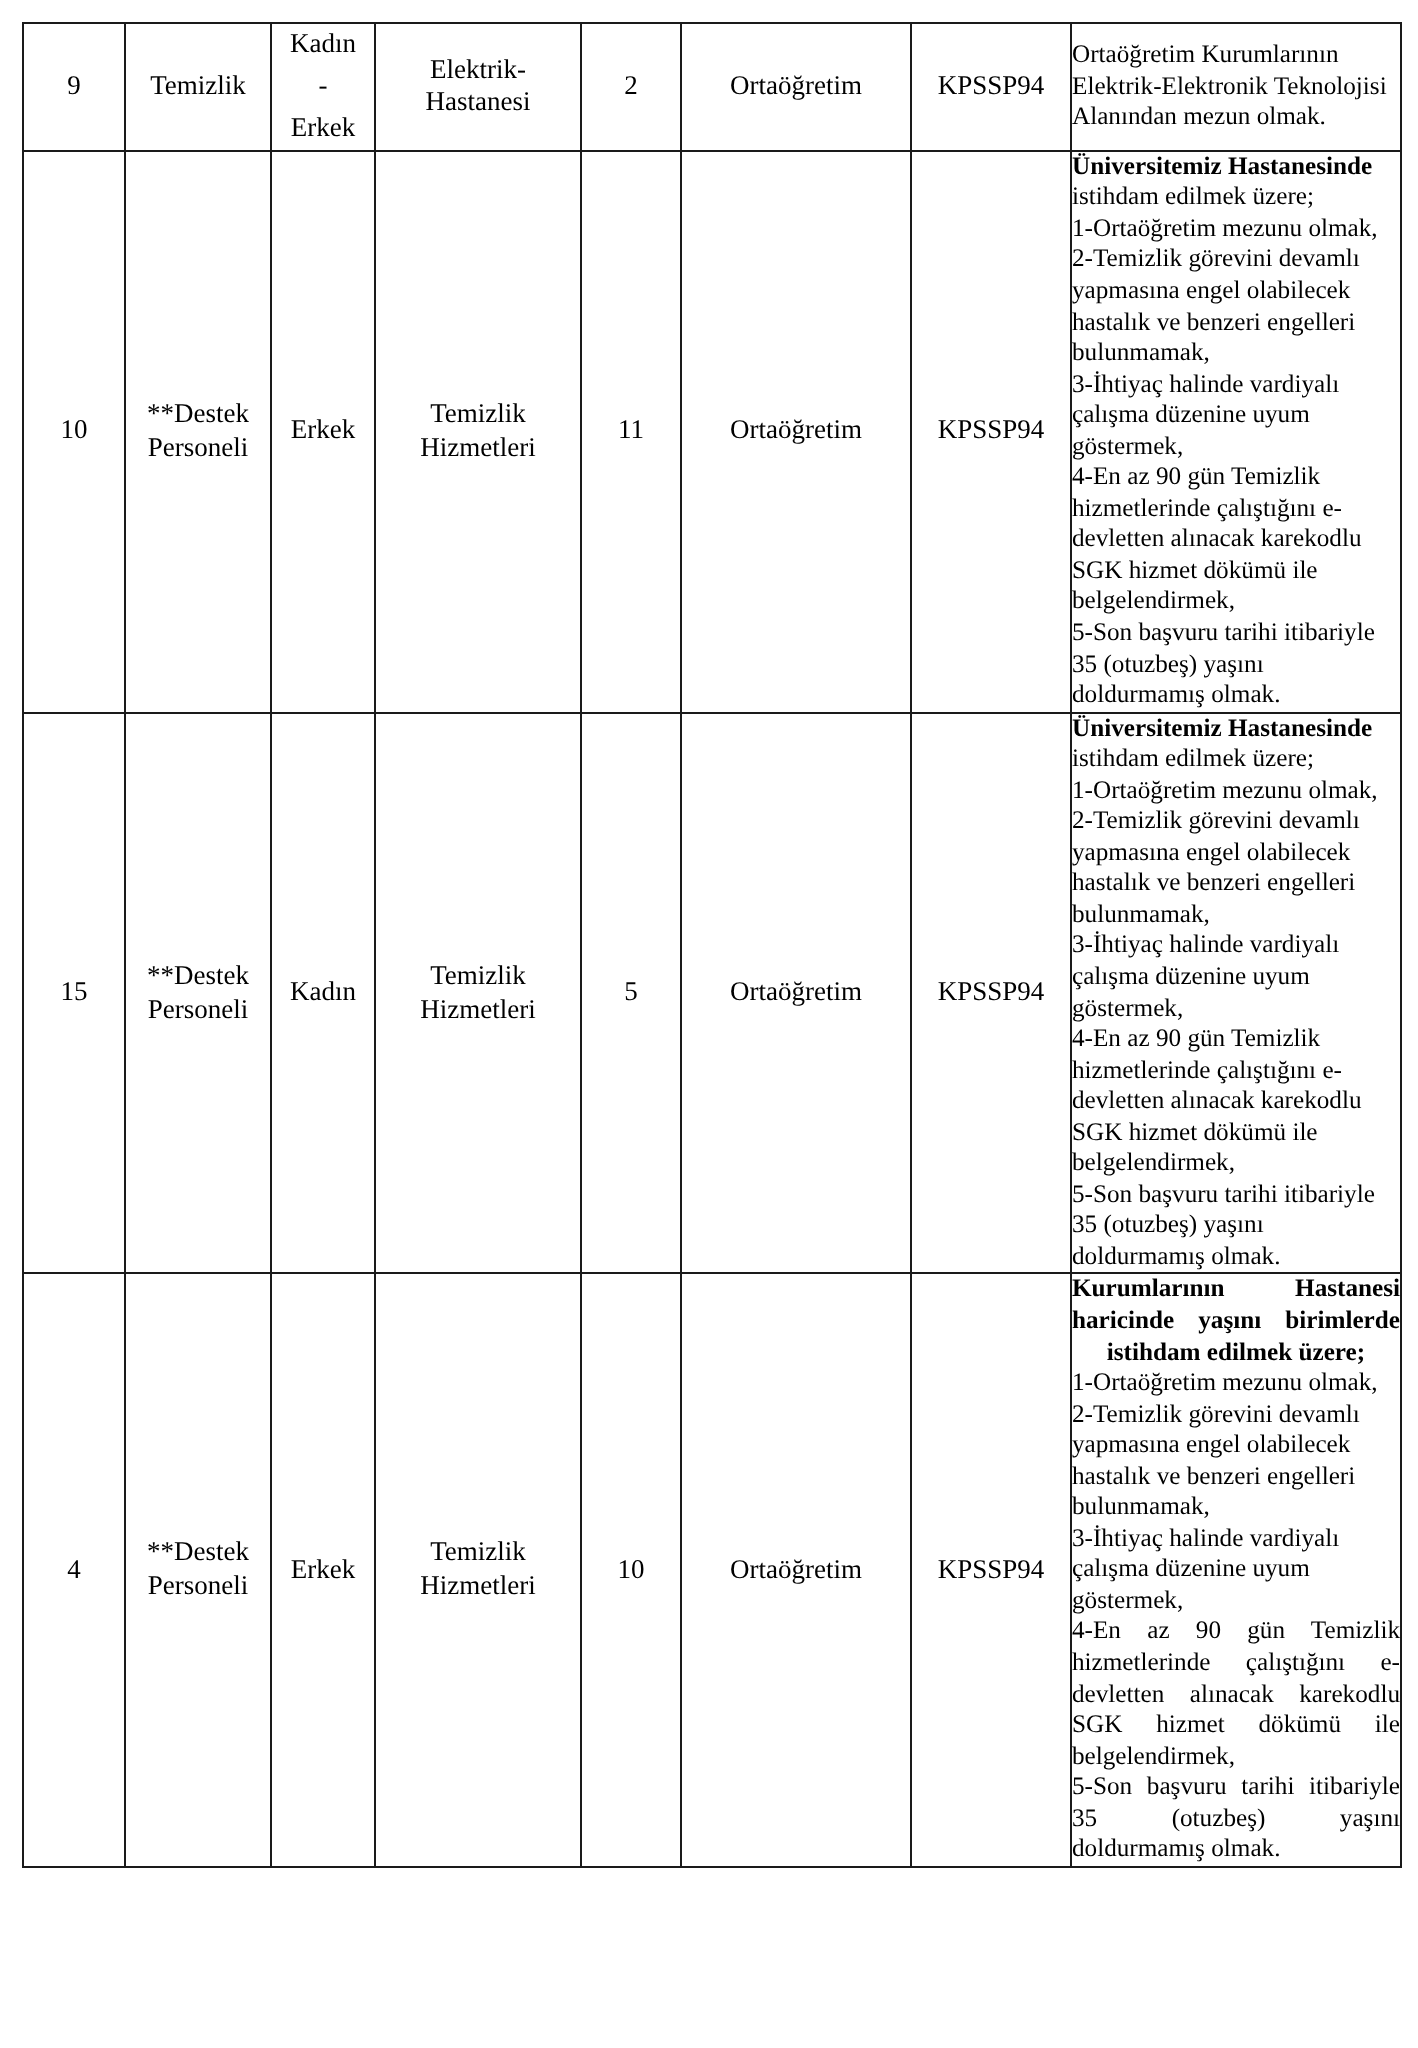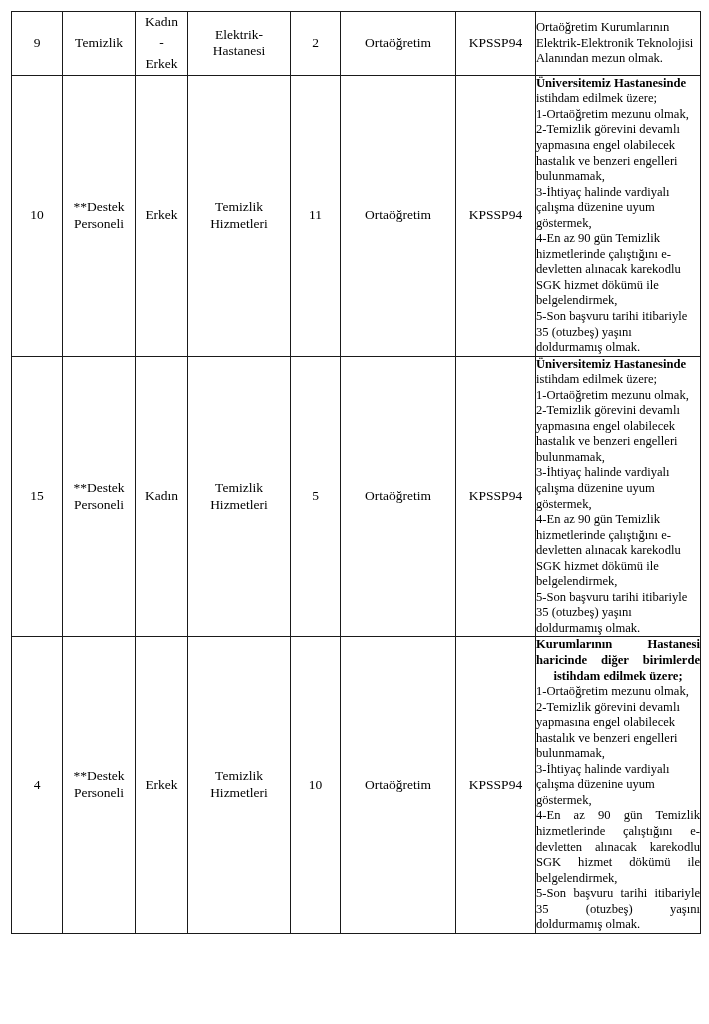--- a/index.html
+++ b/index.html
@@ -188,21 +188,21 @@
         <td class="cell-center">
           <div>Temizlik</div>
           <div>Hizmetleri</div>
         </td>
         <td class="cell-center"><span>10</span></td>
         <td class="cell-center"><span>Ortaöğretim</span></td>
         <td class="cell-center"><span>KPSSP94</span></td>
         <td class="desc">
           <div class="desc-body">
             <p class="hdr just">Kurumlarının Hastanesi</p>
-            <p class="hdr just">haricinde diğer birimlerde</p>
+            <p class="hdr just">haricinde yaşını birimlerde</p>
             <p class="hdr">istihdam edilmek üzere;</p>
             <p>1-Ortaöğretim mezunu olmak,</p>
             <p>2-Temizlik görevini devamlı yapmasına engel olabilecek hastalık ve benzeri engelleri bulunmamak,</p>
             <p>3-İhtiyaç halinde vardiyalı çalışma düzenine uyum göstermek,</p>
             <p class="just-norm">4-En az 90 gün Temizlik hizmetlerinde çalıştığını e-devletten alınacak karekodlu SGK hizmet dökümü ile belgelendirmek,</p>
             <p class="just-norm">5-Son başvuru tarihi itibariyle 35 (otuzbeş) yaşını doldurmamış olmak.</p>
           </div>
         </td>
       </tr>
 

